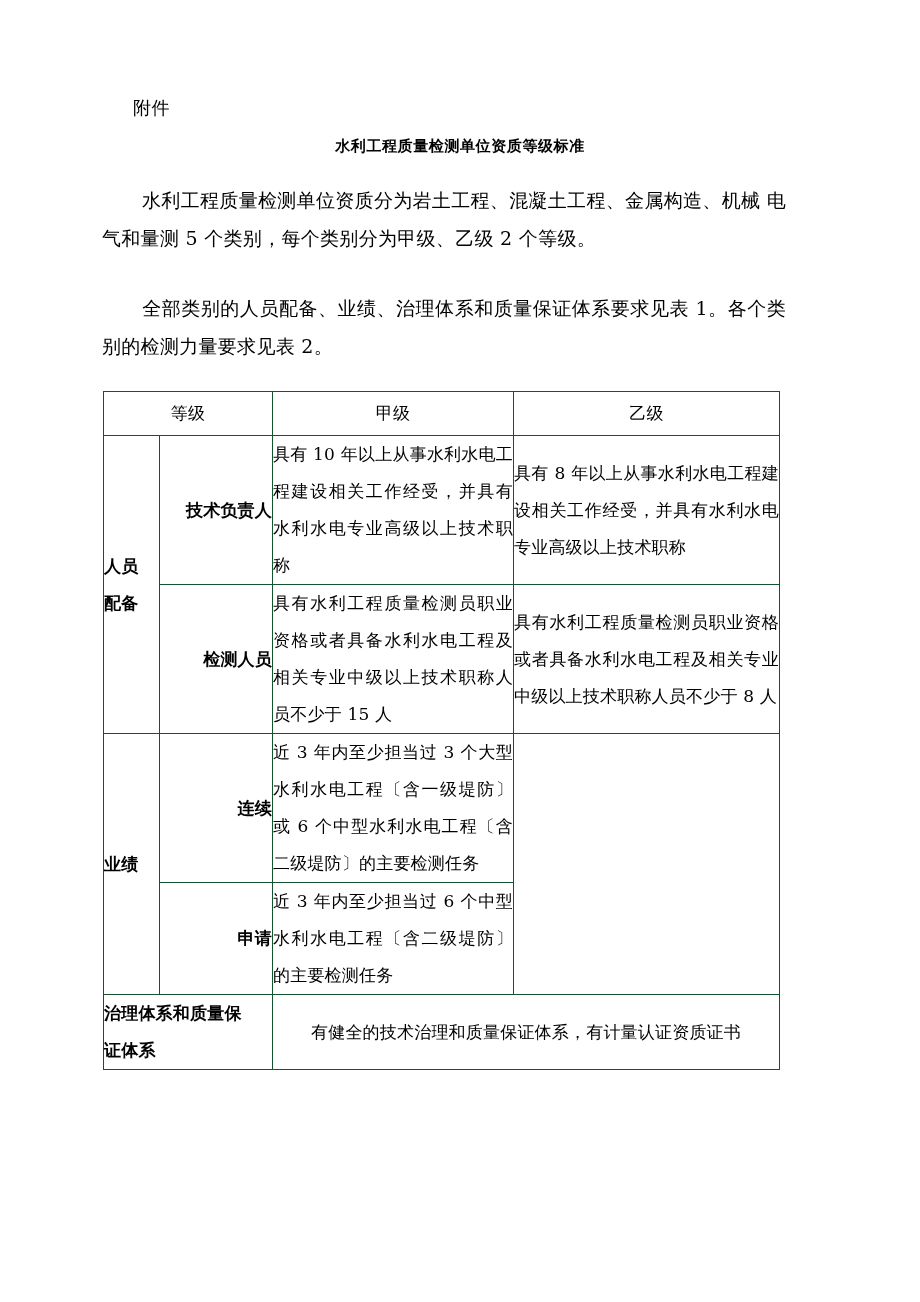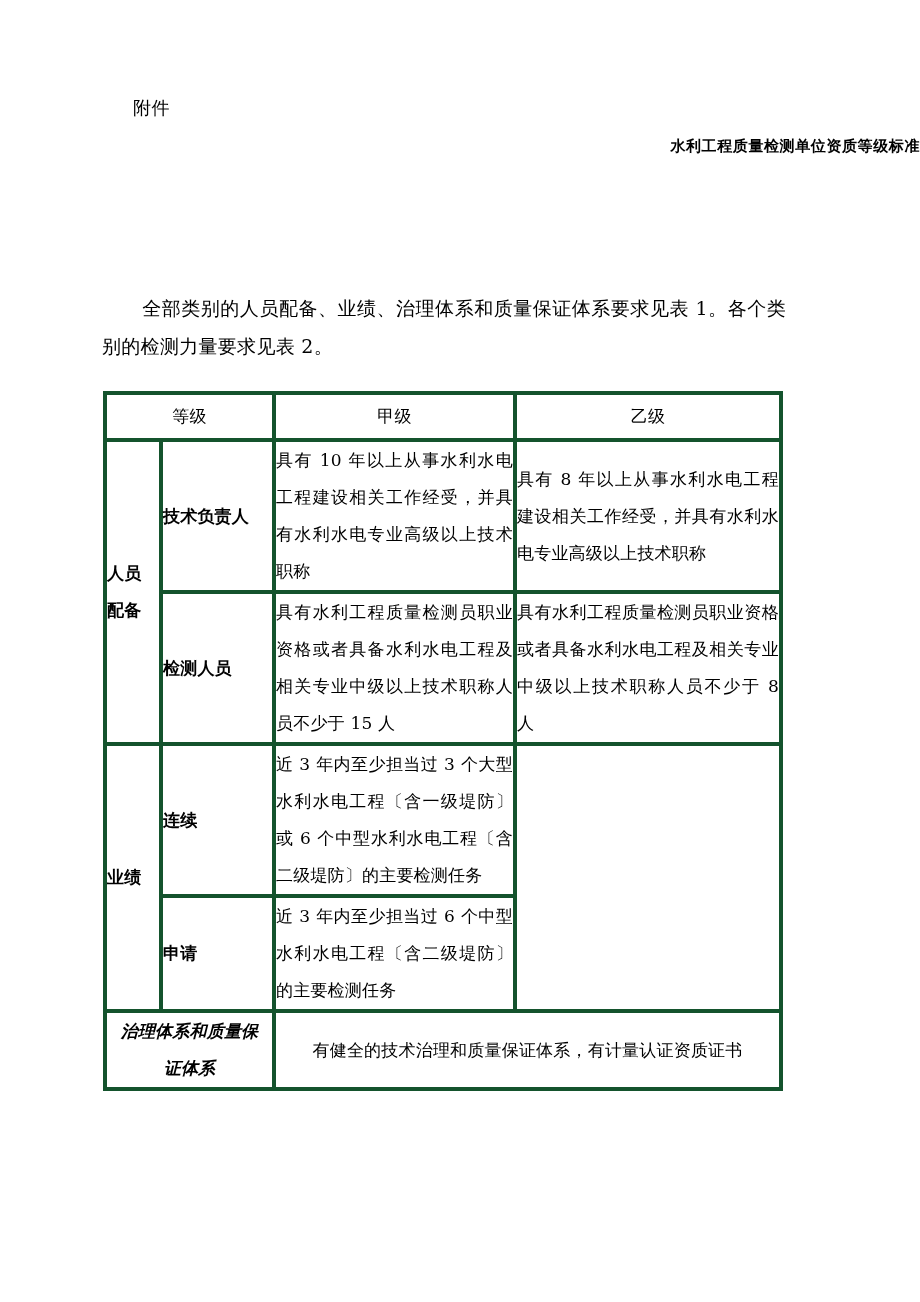--- a/index.html
+++ b/index.html
@@ -30,21 +30,21 @@
     top: 95px;
     font-size: 18px;
     line-height: 26px;
     letter-spacing: 0.5px;
   }
 
   .doc-title {
     position: absolute;
     left: 0; right: 0;
     top: 137px;
-    text-align: right;
+    text-align: center;
     font-family: "DejaVu Sans", "Liberation Sans", sans-serif;
     font-weight: bold;
     font-size: 15px;
     letter-spacing: 0.6px;
   }
 
   .para {
     position: absolute;
     left: 102px;
     width: 684px;
@@ -74,21 +74,21 @@
     left: 103px;
     top: 391px;
     width: 676px;
   }
   table.spec {
     border-collapse: collapse;
     width: 676px;
     table-layout: fixed;
   }
   table.spec td {
-    border: 4px solid #14532d;
+    border: 1px solid #14532d;
     padding: 0;
     vertical-align: middle;
     font-size: 17px;
     line-height: 37px;
     letter-spacing: 0.2px;
   }
   .c-w1 { width: 56px; }
   .c-w2 { width: 113px; }
   .c-w3 { width: 241px; }
   .c-w4 { width: 266px; }
@@ -97,55 +97,55 @@
     text-align: center;
     height: 43px;
     font-size: 18px;
   }
   td.rowlabel {
     font-weight: bold;
     font-size: 18px;
     line-height: 36px;
   }
   td.sublabel {
-    text-align: left;
+    text-align: right;
     font-weight: bold;
     font-size: 18px;
   }
   td.body-cell {
     padding: 4px 9px 6px 9px;
     text-align: justify;
     text-justify: inter-ideograph;
     vertical-align: top;
   }
   td.empty-cell { }
   td.final-label {
-    text-align: center;
+    text-align: left;
     font-weight: bold;
     font-size: 18px;
     line-height: 40px;
     padding: 6px 4px;
-    font-style: italic;
   }
   td.final-body {
     text-align: center;
     padding: 6px 10px;
     vertical-align: middle;
   }
   .cell-text { display: block; }
 </style>
 </head>
 <body>
 
 <div class="page">
 
   <div class="attach-label">附件</div>
 
   <div class="doc-title">水利工程质量检测单位资质等级标准</div>
 
+  <div class="para p1"><span class="indent"></span><span>水利工程质量检测单位资质分为岩土工程、混凝土工程、金属构造、机械 电气和量测 5 个类别，每个类别分为甲级、乙级 2 个等级。</span></div>
 
   <div class="para p2"><span class="indent"></span><span>全部类别的人员配备、业绩、治理体系和质量保证体系要求见表 1。各个类别的检测力量要求见表 2。</span></div>
 
 
   <div class="tbl-wrap">
     <table class="spec">
       <colgroup>
         <col class="c-w1">
         <col class="c-w2">
         <col class="c-w3">

